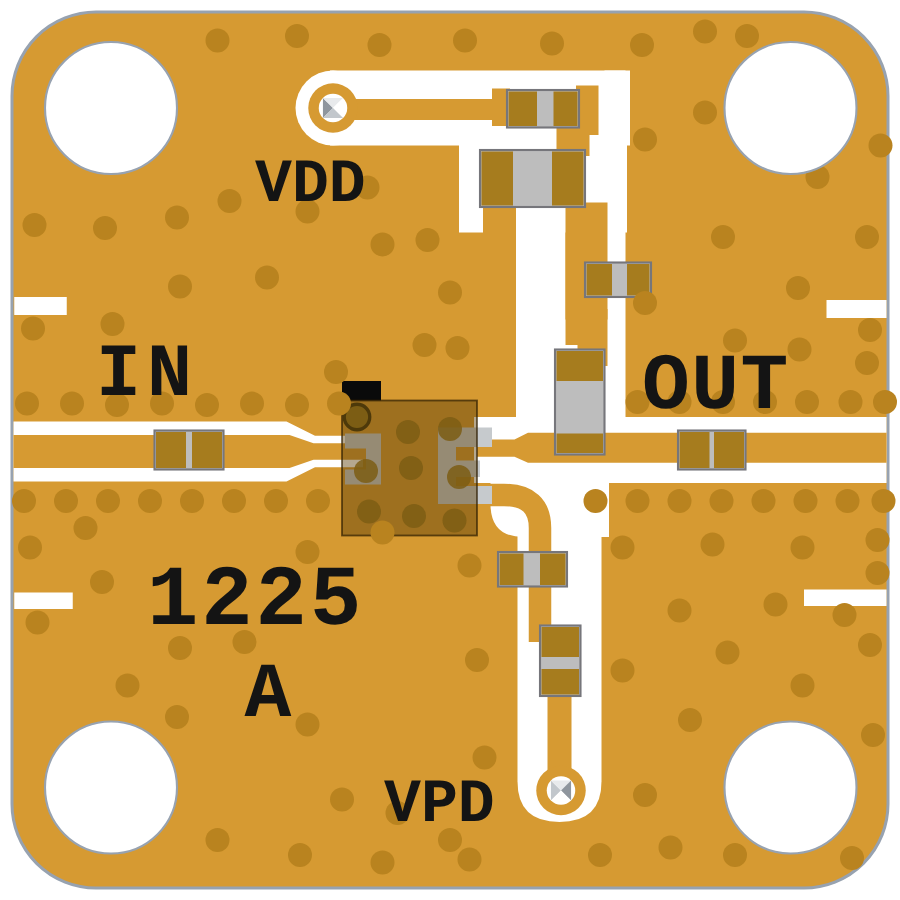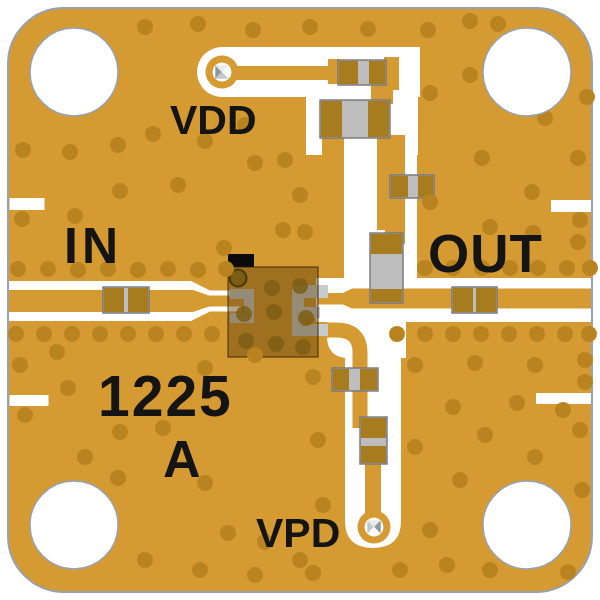--- a/index.html
+++ b/index.html
@@ -1,17 +1,17 @@
 <!DOCTYPE html>
 <html style="--substrate-gold: #D69A32; --isolation-white: #FFFFFF; --via-dot: #B9831F; --chip-via-dot: #7C5D14; --component-terminal: #A67C1E; --component-body-gray: #BDBDBD; --chip-pad-gray: #C6CACD; --chip-body-tint: rgba(90,62,8,0.45); --silkscreen-black: #141414; --board-outline: #97A2B0; --pinwheel-dark: #8F969E; --pinwheel-mid: #C2C7CC; --pinwheel-light: #E8EAEC;"><head>
 <meta charset="utf-8">
 <style>
   html,body{margin:0;padding:0;background:#fff;}
   #stage{position:relative;width:600px;height:600px;background:#fff;overflow:hidden;
-         font-family:Liberation Sans, sans-serif;}
+         font-family:Liberation Mono, monospace;}
   svg{display:block;}
   .gold{fill:var(--substrate-gold);}
   .white{fill:var(--isolation-white);}
   .via{fill:var(--via-dot);}
   .chipvia{fill:var(--chip-via-dot);}
   .term{fill:var(--component-terminal);}
   .cbody{fill:var(--component-body-gray);stroke:#76767b;stroke-width:1.4;}
   .padgray{fill:var(--chip-pad-gray);}
   .silk{fill:var(--silkscreen-black);font-weight:bold;}
   .boardedge{stroke:var(--board-outline);stroke-width:2;}

